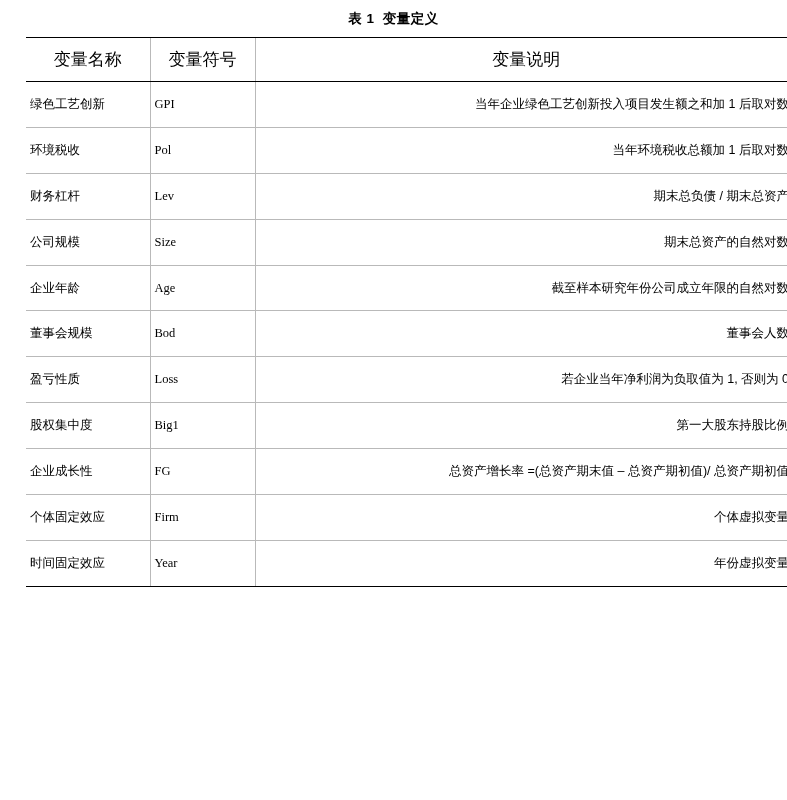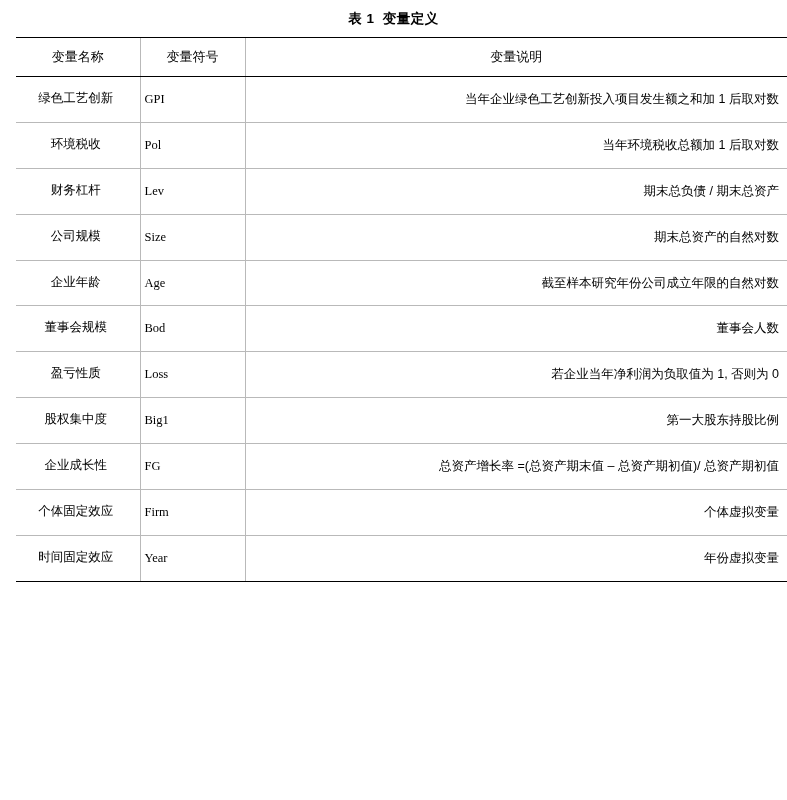--- a/index.html
+++ b/index.html
@@ -12,21 +12,21 @@
     height: 800px;
     font-family: "Liberation Serif", "DejaVu Serif", serif;
     color: #000000;
     overflow: hidden;
   }
   .page {
     position: relative;
     width: 787px;
     height: 800px;
     box-sizing: border-box;
-    padding: 0 16px;
+    padding: 0 26px;
   }
   .table-caption {
     text-align: center;
     font-size: 13.5px;
     font-weight: bold;
     font-family: "Liberation Sans", "DejaVu Sans", sans-serif;
     letter-spacing: 0.5px;
     padding-top: 10px;
     padding-bottom: 9px;
   }
@@ -38,42 +38,42 @@
     margin: 0 auto;
     border-collapse: collapse;
     table-layout: fixed;
   }
   table.vartable col.c1 { width: 124px; }
   table.vartable col.c2 { width: 105px; }
   table.vartable col.c3 { width: 542px; }
 
   table.vartable thead th {
     font-weight: normal;
-    font-size: 13px;
+    font-size: 17px;
     font-family: "Liberation Sans", "DejaVu Sans", sans-serif;
     text-align: center;
     padding: 10px 6px 10px 6px;
     border-top: 1.4px solid #000;
     border-bottom: 0.8px solid #000;
     vertical-align: middle;
   }
   table.vartable tbody td {
     font-size: 12.5px;
     padding: 14px 8px 14px 4px;
     border-bottom: 0.6px solid #b9b9b9;
     vertical-align: middle;
     line-height: 1.35;
   }
   table.vartable tbody tr:last-child td {
     border-bottom: 1.2px solid #000;
     margin-left: 37px;
   }
   td.name {
-    font-family: Liberation Mono, monospace;
-    text-align: center;
+    font-family: Liberation Sans, sans-serif;
+    text-align: left;
     padding-left: 2px;
   }
   td.sym {
     font-family: "Liberation Serif", "DejaVu Serif", serif;
     text-align: left;
     padding-left: 8px;
     font-size: 13px;
   }
   td.desc {
     font-family: "Liberation Sans", "DejaVu Sans", sans-serif;

